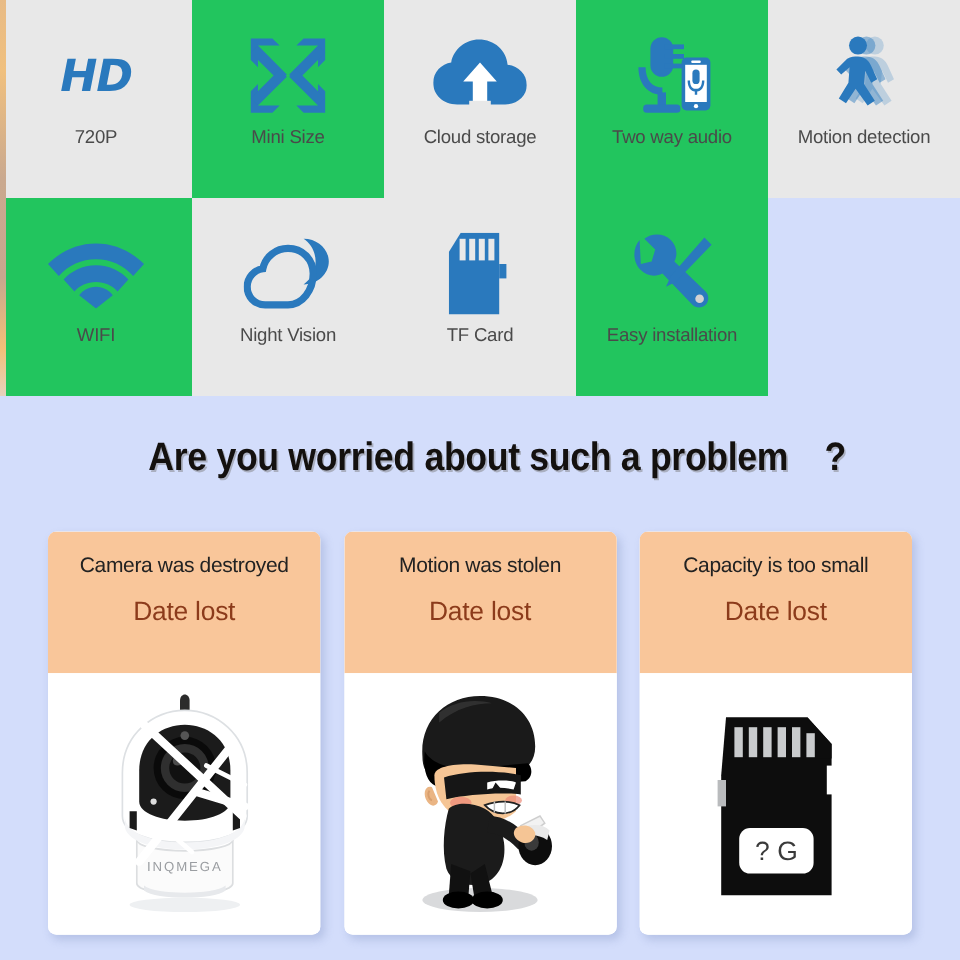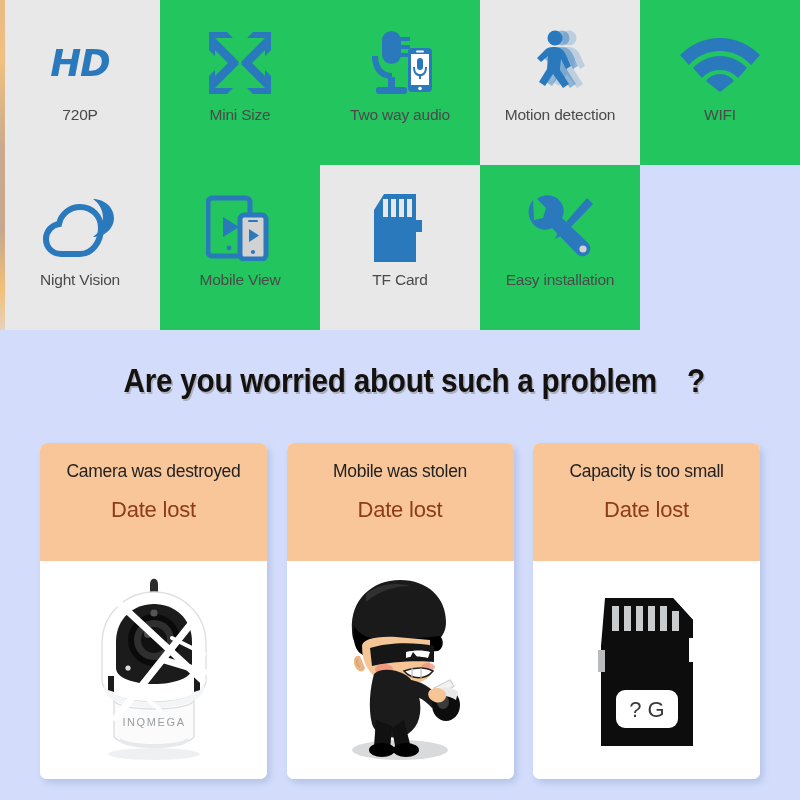--- a/index.html
+++ b/index.html
@@ -74,20 +74,30 @@
             <path d="M4 66 L22 66 L28 60 L10 60 L10 42 L4 48 Z"></path>
             <path d="M6 64 L30 40 L24 34 L0 58 Z" transform="translate(4,-4)"></path>
             <path d="M66 66 L48 66 L42 60 L60 60 L60 42 L66 48 Z"></path>
             <path d="M64 64 L40 40 L46 34 L70 58 Z" transform="translate(-4,-4)"></path>
           </g>
         </svg>
       </div>
       <div class="tile-label">Mini Size</div>
     </div>
 
+    <div class="tile light">
+      <div class="tile-ico">
+        <svg width="78" height="62" viewBox="0 0 78 62">
+          <path fill="#2a79bd" d="M20 55 C8 55 0 47 0 37 C0 28 7 21 15 20 C17 9 27 1 38 1 C51 1 61 10 62 22 C71 23 78 30 78 39 C78 48 70 55 60 55 Z"></path>
+          <path fill="#ffffff" d="M39 20 L53 36 L45 36 L45 55 L33 55 L33 36 L25 36 Z"></path>
+          <rect x="30" y="52" width="18" height="7" fill="#e8e8e8"></rect>
+        </svg>
+      </div>
+      <div class="tile-label">Cloud storage</div>
+    </div>
 
     <div class="tile dark">
       <div class="tile-ico">
         <svg width="72" height="68" viewBox="0 0 72 68">
           <g fill="#2a79bd">
             <rect x="18" y="2" width="19" height="33" rx="9.5"></rect>
             <rect x="30" y="8" width="16" height="4"></rect>
             <rect x="30" y="16" width="16" height="4"></rect>
             <rect x="30" y="24" width="16" height="4"></rect>
             <path d="M8 27 L14 27 C14 38 20 44 28 44 L28 50 C16 50 8 41 8 27 Z"></path>
@@ -143,34 +153,20 @@
     <div class="tile light">
       <div class="tile-ico">
         <svg width="74" height="62" viewBox="0 0 74 62">
           <path fill="#2a79bd" d="M50 2 C56 6 60 13 60 21 C60 29 56 36 50 40 C62 40 71 31 71 21 C71 11 62 2 50 2 Z"></path>
           <path fill="none" stroke="#2a79bd" stroke-width="6" d="M18 57 C9 57 3 50 3 42 C3 34 9 28 16 27 C18 17 27 10 37 10 C49 10 58 19 58 31 C58 45 49 57 37 57 Z"></path>
         </svg>
       </div>
       <div class="tile-label">Night Vision</div>
     </div>
 
-    <div class="tile dark">
-      <div class="tile-ico">
-        <svg width="68" height="66" viewBox="0 0 68 66">
-          <rect x="2" y="3" width="42" height="58" rx="4" fill="none" stroke="#2a79bd" stroke-width="5"></rect>
-          <path d="M17 22 L33 32 L17 42 Z" fill="#2a79bd"></path>
-          <circle cx="23" cy="53" r="2.4" fill="#2a79bd"></circle>
-          <rect x="34" y="20" width="26" height="44" rx="4" fill="#d2d2d2" stroke="#2a79bd" stroke-width="5"></rect>
-          <path d="M43 34 L53 40.5 L43 47 Z" fill="#2a79bd"></path>
-          <rect x="42" y="25" width="10" height="2" rx="1" fill="#2a79bd"></rect>
-          <circle cx="47" cy="57" r="2.1" fill="#2a79bd"></circle>
-        </svg>
-      </div>
-      <div class="tile-label">Mobile View</div>
-    </div>
 
     <div class="tile light">
       <div class="tile-ico">
         <svg width="52" height="68" viewBox="0 0 52 68">
           <path fill="#2a79bd" d="M10 0 L42 0 L42 68 L0 68 L0 16 Z"></path>
           <g fill="#e8e8e8">
             <rect x="9" y="5" width="5" height="18"></rect>
             <rect x="17" y="5" width="5" height="18"></rect>
             <rect x="25" y="5" width="5" height="18"></rect>
             <rect x="33" y="5" width="5" height="18"></rect>
@@ -243,21 +239,21 @@
           <g stroke="#ffffff" stroke-width="4" stroke-linecap="round" fill="none">
             <path d="M118 70 L150 86"></path>
             <path d="M78 118 L106 142"></path>
           </g>
         </svg>
       </div>
     </div>
 
     <div class="card">
       <div class="card-head">
-        <div class="card-t1">Mobile was stolen</div>
+        <div class="card-t1">Motion was stolen</div>
         <div class="card-t2">Date lost</div>
       </div>
       <div class="card-body">
         <svg width="200" height="205" viewBox="0 0 200 205">
           <ellipse cx="100" cy="182" rx="48" ry="10" fill="#b9bcc0" opacity="0.55"></ellipse>
 
           <path d="M52 62 C50 32 72 12 100 12 C128 12 146 30 146 54 C146 62 143 68 138 72 L60 78 C54 76 52 70 52 62 Z" fill="#1a1a1a"></path>
           <path d="M54 58 C58 66 70 72 88 73 L140 68 C144 72 144 80 138 83 L66 88 C56 86 52 74 54 58 Z" fill="#000000"></path>
           <path d="M66 26 C78 16 96 14 110 18 C96 18 80 22 66 34 Z" fill="#3a3a3a" opacity="0.7"></path>
 

